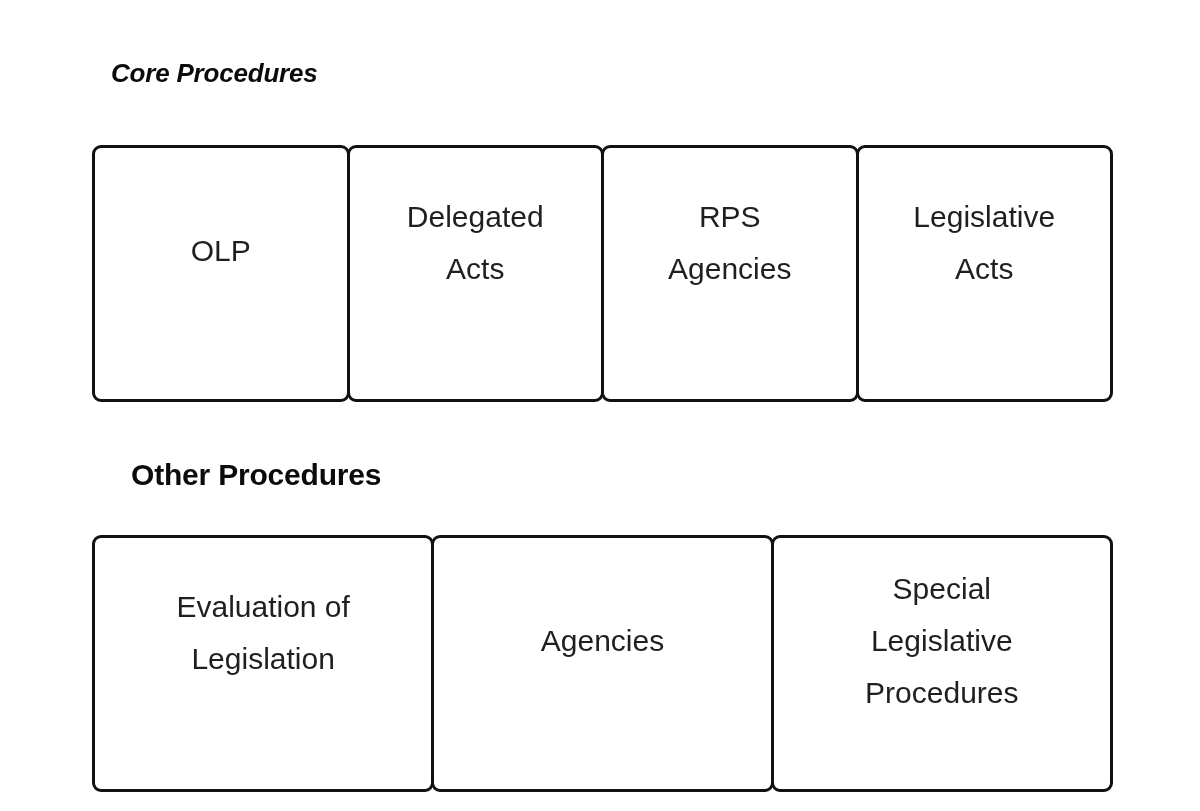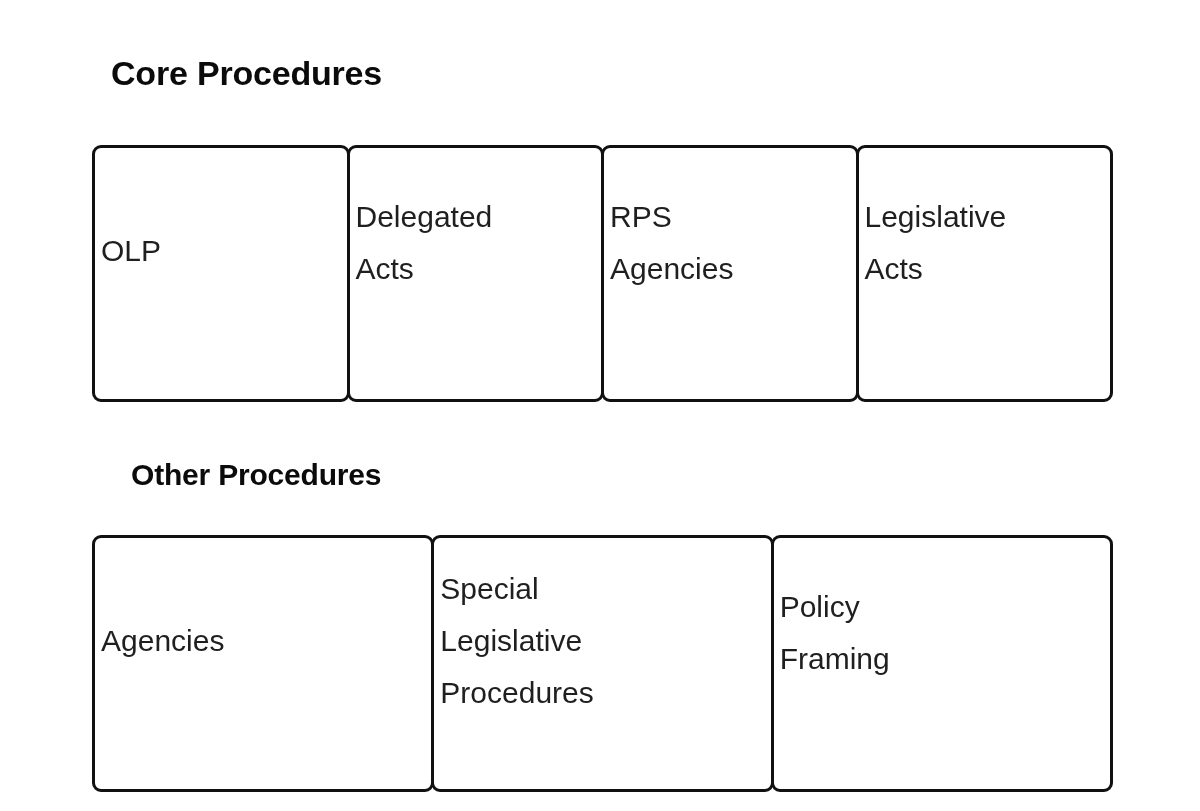--- a/index.html
+++ b/index.html
@@ -28,22 +28,23 @@
   .section-heading {
     position: absolute;
     font-weight: bold;
     color: #0b0b0b;
     white-space: nowrap;
     letter-spacing: -0.2px;
   }
   .heading-core {
     left: 111px;
     top: 50px;
-    font-size: 34px;
+    font-size: 26px;
     line-height: 46px;
+    font-style: italic;
   }
   .heading-other {
     left: 131px;
     top: 455px;
     font-size: 30px;
     line-height: 40px;
   }
 
   
   .box-row {
@@ -77,20 +78,21 @@
   .proc-box:first-child {
     margin-left: 0;
   }
 
   .box-label {
     position: absolute;
     left: 6px;
     right: 6px;
     top: 31%;
     transform: translateY(-50%);
+    text-align: center;
     font-size: 30px;
     line-height: 52px;
     font-weight: normal;
     color: #1f1f1f;
     white-space: pre-line;
   }
   
   .proc-box.lines-1 .box-label { top: 41%; }
   .proc-box.lines-2 .box-label { top: 38%; }
   .proc-box.lines-3 .box-label { top: 41%; }
@@ -122,31 +124,31 @@
       <div class="box-label">Legislative
 Acts</div>
     </div>
 
   </div>
 
   <div class="section-heading heading-other">Other Procedures</div>
 
   <div class="box-row row-other">
 
+    <div class="proc-box lines-2">
+      <div class="box-label">Evaluation of
+Legislation</div>
+    </div>
 
     <div class="proc-box lines-1">
       <div class="box-label">Agencies</div>
     </div>
 
     <div class="proc-box lines-3">
       <div class="box-label">Special
 Legislative
 Procedures</div>
     </div>
 
-    <div class="proc-box lines-2">
-      <div class="box-label">Policy
-Framing</div>
-    </div>
 
   </div>
 
 </div>
 
 </body></html>

